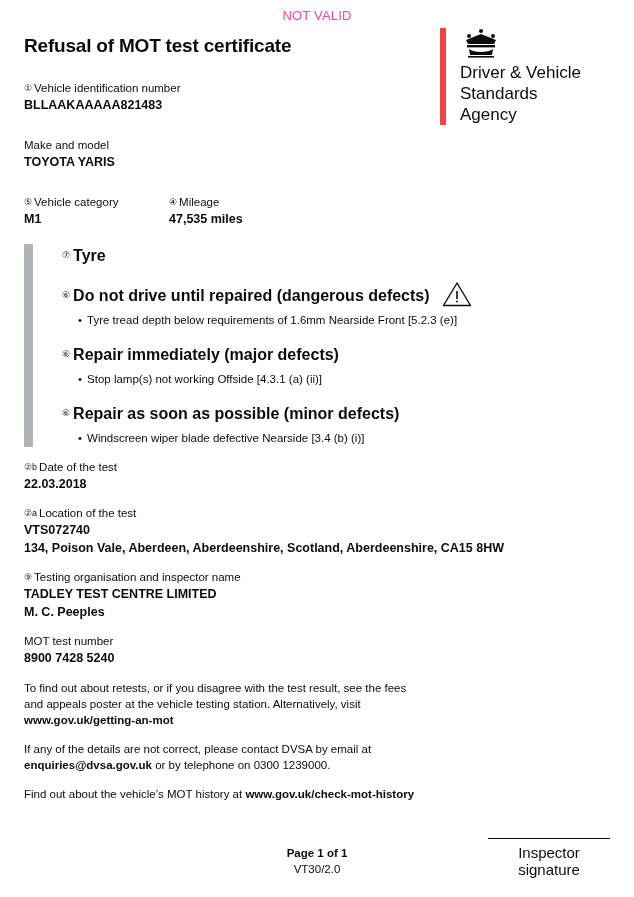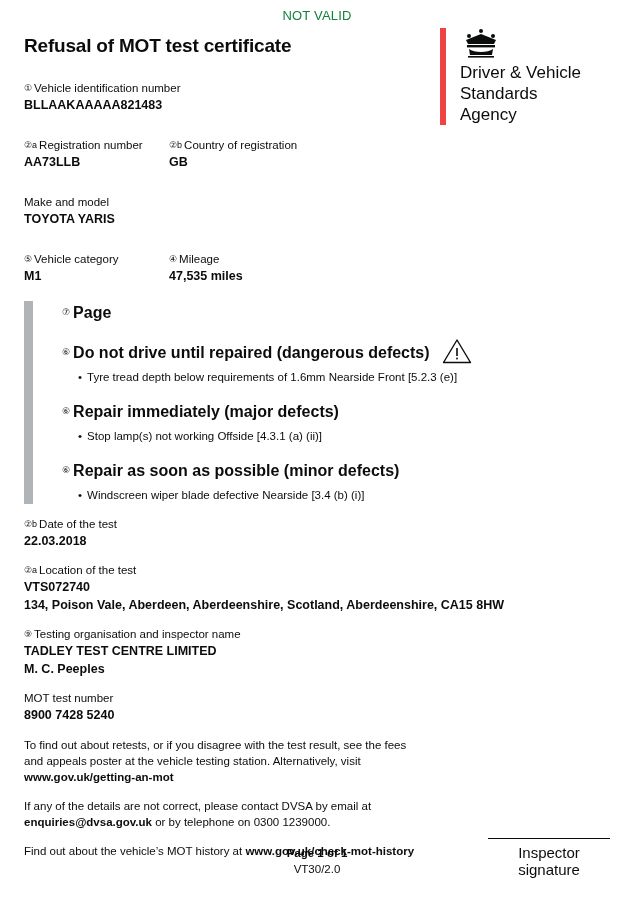--- a/index.html
+++ b/index.html
@@ -18,21 +18,21 @@
   .page {
     position: relative;
     width: 634px;
     height: 897px;
     box-sizing: border-box;
     padding: 0 24px;
   }
   .not-valid {
     text-align: center;
     font-size: 13px;
-    color: #15803d;
+    color: #ec4899;
     padding-top: 8px;
     letter-spacing: 0.2px;
   }
   .doc-title {
     font-size: 19px;
     font-weight: bold;
     margin-top: 12px;
     letter-spacing: -0.2px;
   }
 
@@ -186,30 +186,20 @@
       <div>Standards</div>
       <div>Agency</div>
     </div>
   </div>
 
   <div class="field">
     <div class="field-label"><span class="num">①</span><span>Vehicle identification number</span></div>
     <div class="field-value">BLLAAKAAAAA821483</div>
   </div>
 
-  <div class="field cols">
-    <div class="col-a">
-      <div class="field-label"><span class="num">②a</span><span>Registration number</span></div>
-      <div class="field-value">AA73LLB</div>
-    </div>
-    <div class="col-b">
-      <div class="field-label"><span class="num">②b</span><span>Country of registration</span></div>
-      <div class="field-value">GB</div>
-    </div>
-  </div>
 
   <div class="field">
     <div class="field-label">Make and model</div>
     <div class="field-value">TOYOTA YARIS</div>
   </div>
 
   <div class="field cols">
     <div class="col-a">
       <div class="field-label"><span class="num">⑤</span><span>Vehicle category</span></div>
       <div class="field-value">M1</div>
@@ -217,21 +207,21 @@
     <div class="col-b">
       <div class="field-label"><span class="num">④</span><span>Mileage</span></div>
       <div class="field-value">47,535 miles</div>
     </div>
   </div>
 
   <div class="defects">
     <div class="defects-bar"></div>
 
     <div class="defect-head">
-      <span class="defect-num">⑦</span><span>Page</span>
+      <span class="defect-num">⑦</span><span>Tyre</span>
     </div>
 
     <div class="defect-head">
       <span class="defect-num">⑥</span><span>Do not drive until repaired (dangerous defects)</span>
       <span class="warn-tri">
         <svg width="30" height="26" viewBox="0 0 30 26" aria-hidden="true">
           <path d="M15 2 L28.5 24.5 L1.5 24.5 Z" fill="none" stroke="#0b0c0c" stroke-width="1.4" stroke-linejoin="round"></path>
           <rect x="14.2" y="10" width="1.6" height="8" fill="#0b0c0c"></rect>
           <rect x="14.2" y="19.6" width="1.6" height="1.8" fill="#0b0c0c"></rect>
         </svg>

